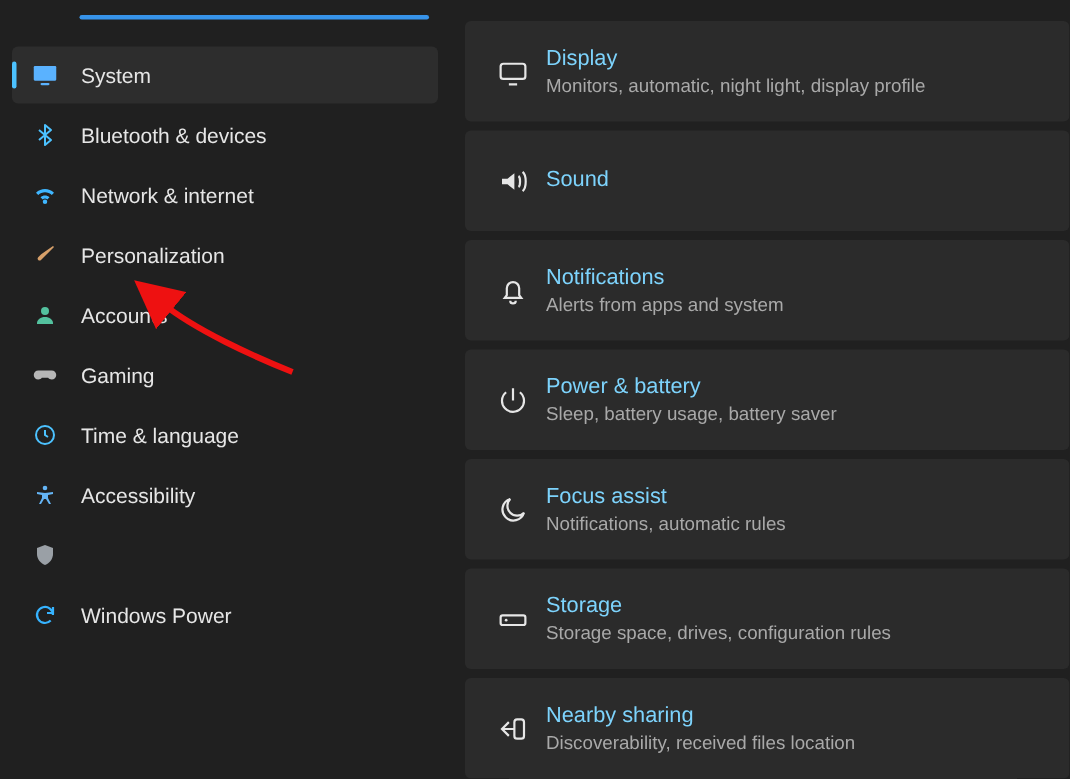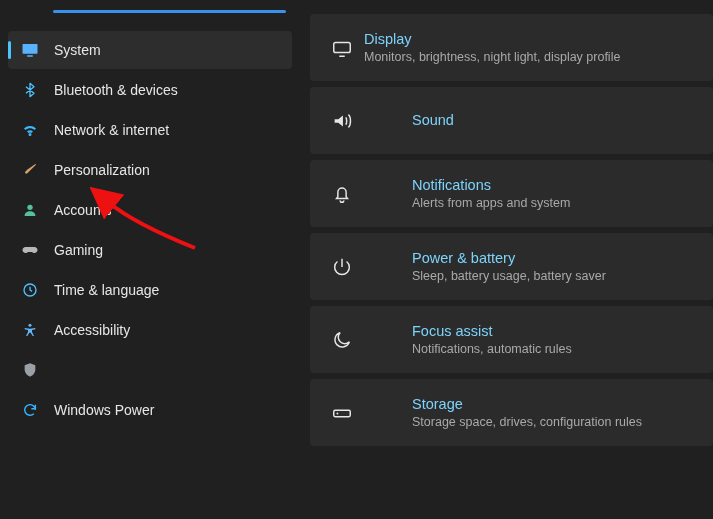--- a/index.html
+++ b/index.html
@@ -9,21 +9,21 @@
   .sidebar-top-rule{height:3px;background:#3aa0ff;margin:0 6px 18px 45px;border-radius:2px;opacity:.9;}
   .nav-item{display:flex;align-items:center;height:38px;border-radius:4px;padding:0 6px 0 8px;cursor:pointer;position:relative;color:#e6e6e6;}
   .nav-item+.nav-item{margin-top:2px;}
   .nav-item .nav-icon{width:28px;display:flex;align-items:center;justify-content:center;font-size:16px;}
   .nav-item .nav-label{padding-left:10px;text-align:center;}
   .nav-item.selected{background:#2d2d2d;}
   .nav-item.selected::before{content:"";position:absolute;left:0;top:10px;bottom:10px;width:3px;background:#4cc2ff;border-radius:2px;}
   
   .content{flex:1;padding-top:14px;display:flex;flex-direction:column;gap:3px;}
   .tile{background:#2b2b2b;margin-left:10px;border-radius:4px;height:67px;display:flex;align-items:center;padding-left:10px;box-sizing:border-box;cursor:pointer;}
-  .tile + .tile{margin-top:3px;gap:48px;}
+  .tile + .tile{margin-top:3px;}
   .tile-icon{width:44px;display:flex;align-items:center;justify-content:center;color:#e6e6e6;}
   .tile-icon svg{width:22px;height:22px;stroke:#e6e6e6;fill:none;stroke-width:1.6;}
   .tile-text{display:flex;flex-direction:column;justify-content:center;}
   .tile-title{font-size:14.5px;color:#7dd3fc;line-height:1.2;}
   .tile-sub{font-size:12.5px;color:#a9a9a9;margin-top:1px;}
   
   .arrow-note{position:absolute;left:100px;top:190px;pointer-events:none;}
   .arrow-note svg{overflow:visible;}
   
   .ic-system{color:#5ab2ff;}
@@ -144,21 +144,21 @@
 
     <div class="tile">
       <span class="tile-icon">
         <svg viewBox="0 0 24 24">
             <rect x="3" y="6" width="18" height="11" rx="2"></rect>
             <line x1="9" y1="21" x2="15" y2="21"></line>
           </svg>
       </span>
       <span class="tile-text">
         <span class="tile-title">Display</span>
-        <span class="tile-sub">Monitors, brightness, night light, display profile</span>
+        <span class="tile-sub">Monitors, automatic, night light, display profile</span>
       </span>
     </div>
 
     <div class="tile">
       <span class="tile-icon">
         <svg viewBox="0 0 24 24">
             <path d="M4 10v4h4l5 4V6l-5 4H4z" fill="#e6e6e6" stroke="none"></path>
             <path d="M16 8c1.5 1 1.5 7 0 8M19 5c3 2.5 3 11.5 0 14"></path>
           </svg>
       </span>
@@ -211,20 +211,32 @@
             <rect x="3" y="9" width="18" height="7" rx="1.5"></rect>
             <circle cx="7" cy="12.5" r="1" fill="#e6e6e6" stroke="none"></circle>
           </svg>
       </span>
       <span class="tile-text">
         <span class="tile-title">Storage</span>
         <span class="tile-sub">Storage space, drives, configuration rules</span>
       </span>
     </div>
 
+    <div class="tile">
+      <span class="tile-icon">
+        <svg viewBox="0 0 24 24">
+            <path d="M4 12h9M9 7l-5 5 5 5"></path>
+            <rect x="13" y="5" width="7" height="14" rx="2"></rect>
+          </svg>
+      </span>
+      <span class="tile-text">
+        <span class="tile-title">Nearby sharing</span>
+        <span class="tile-sub">Discoverability, received files location</span>
+      </span>
+    </div>
 
   </div>
 </div>
 
 <div class="arrow-note">
   <svg width="110" height="70">
     <defs>
       <marker id="ah" markerWidth="8" markerHeight="8" refX="2" refY="4" orient="auto">
         <path d="M0 0L8 4L0 8z" fill="#e11"></path>
       </marker>

